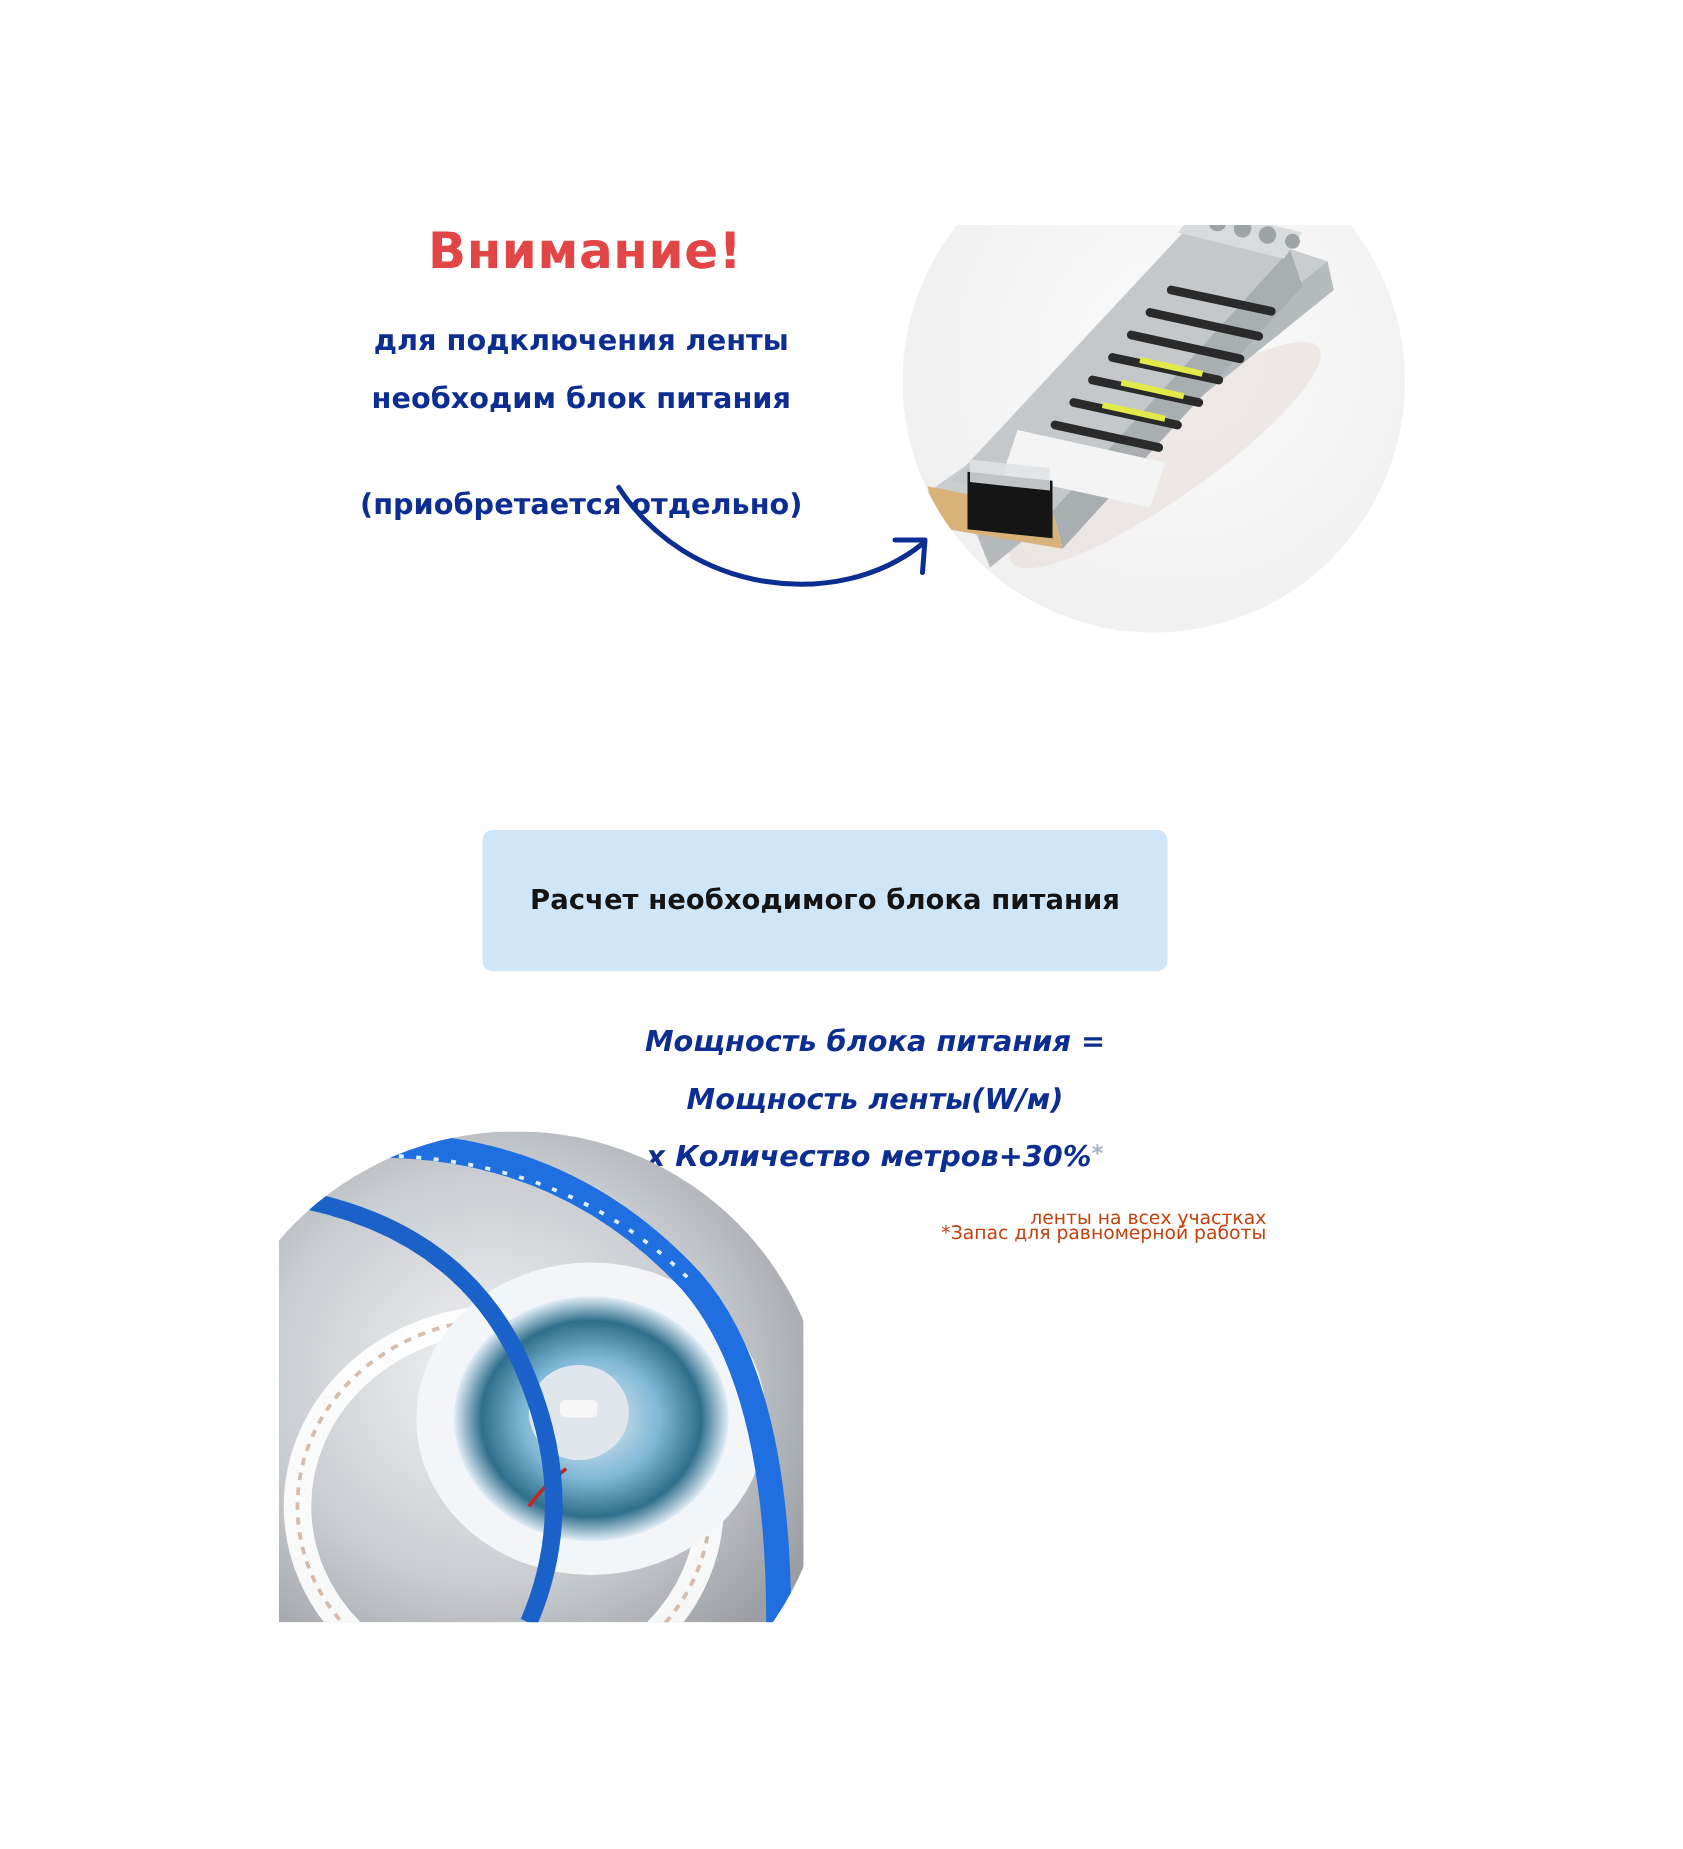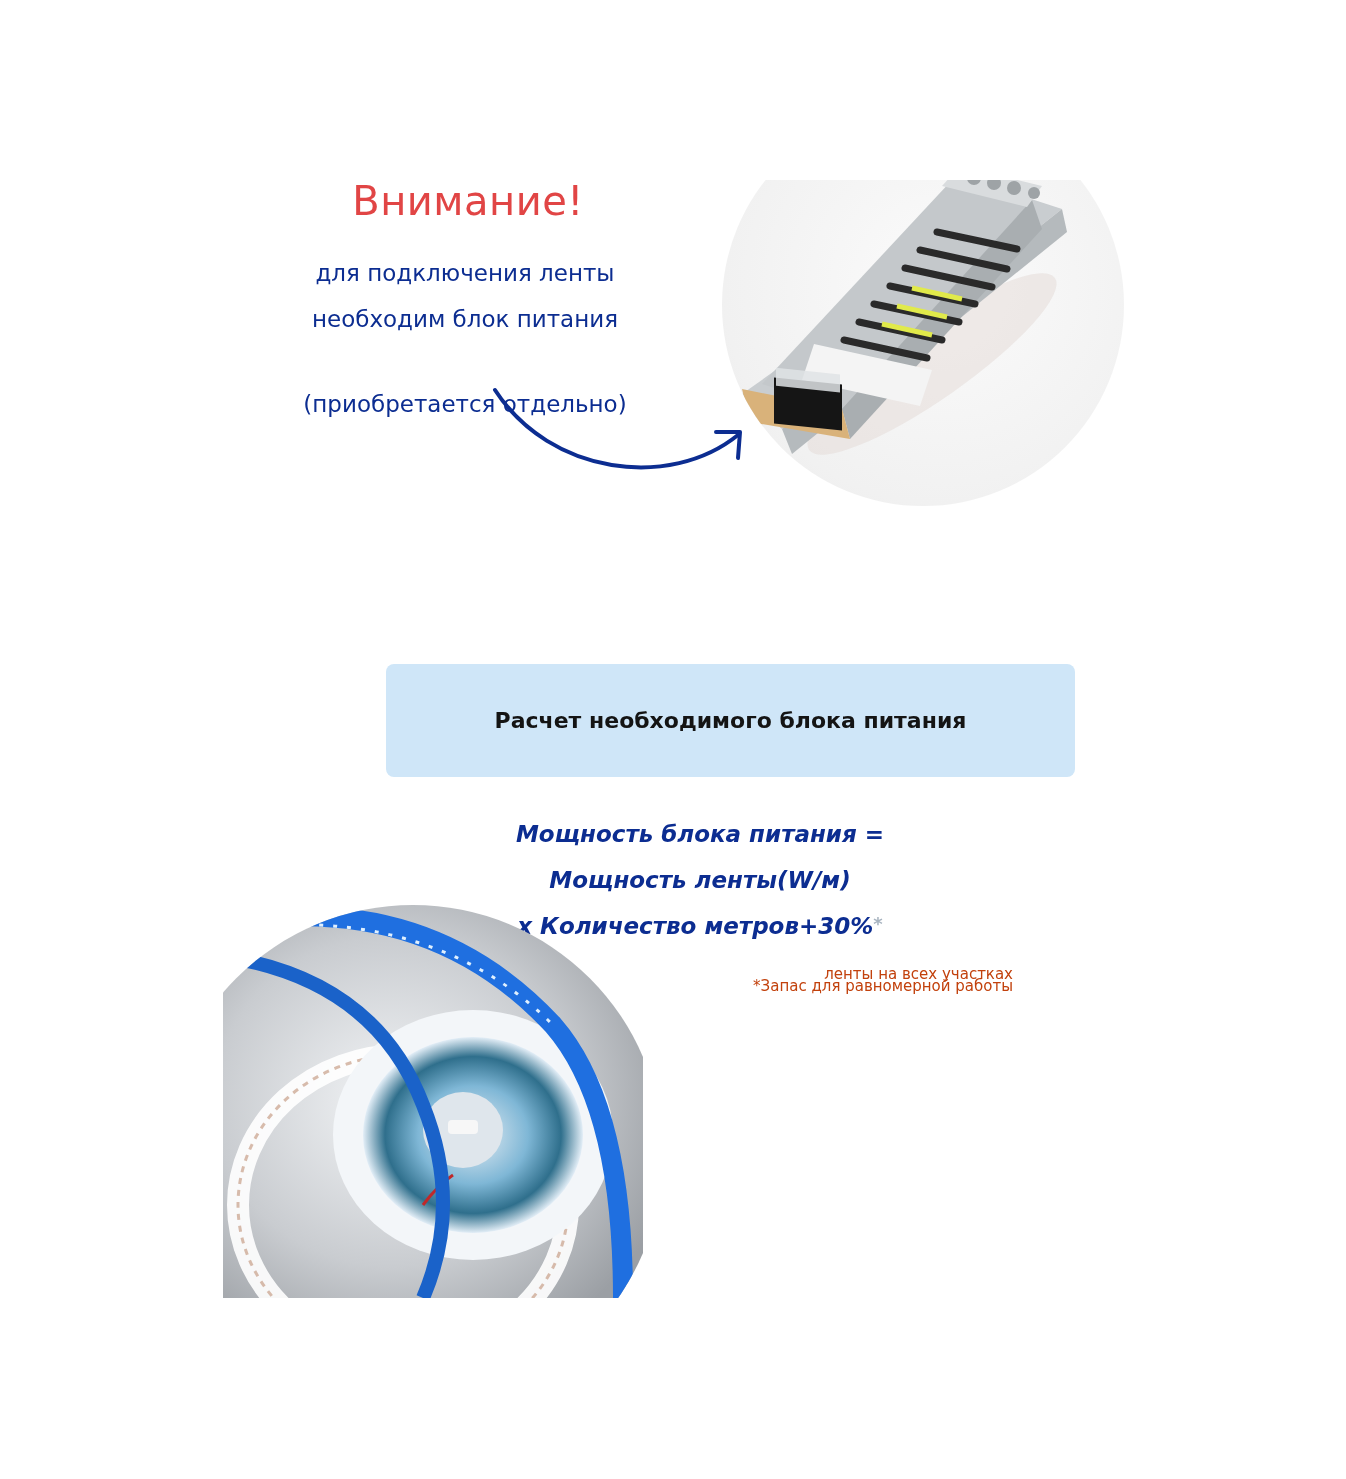--- a/index.html
+++ b/index.html
@@ -1,29 +1,29 @@
 <!DOCTYPE html>
 <html><head>
 <meta charset="utf-8">
 <style>
   html, body { margin:0; padding:0; background:#ffffff; }
   body { width:1346px; height:1479px; position:relative; overflow:hidden;
          font-family:"DejaVu Sans", sans-serif; }
   .abs { position:absolute; }
 
   .warn-title { left:280px; top:178px; width:376px; text-align:center;
-    color:#e14545; font-weight:normal; font-size:40px; letter-spacing:0.5px; }
+    color:#e14545; font-weight:bold; font-size:40px; letter-spacing:0.5px; }
   .warn-line { left:260px; width:410px; text-align:center; color:#0c2d91;
-    font-weight:normal; font-size:23px; }
+    font-weight:bold; font-size:23px; }
 
   .psu-wrap { left:722px; top:180px; width:402px; height:328px; overflow:hidden; }
   .psu-circle { position:absolute; left:0; top:-76px; width:402px; height:402px;
     border-radius:50%; background:radial-gradient(circle at 55% 45%, #fbfbfb 0%, #f1f1f1 70%, #e9e9e9 100%); overflow:hidden; }
 
-  .calc-box { left:386px; top:664px; width:689px; height:113px; background:#cfe6f8;
+  .calc-box { left:386px; top:664px; width:548px; height:113px; background:#cfe6f8;
     border-radius:8px; display:flex; flex-direction:column; align-items:center; justify-content:center; }
   .calc-line { color:#141414; font-weight:bold; font-size:22px; line-height:38px; }
 
   .formula { left:440px; width:520px; text-align:center; color:#0c2d91;
     font-weight:bold; font-size:23px;font-style:italic; }
   .asterisk { color:#a8b4c0; font-size:18px; vertical-align:top; }
 
   .note { left:660px; width:353px; text-align:right; color:#c2410c; font-size:15px; line-height:21px; }
 
   .led-wrap { left:223px; top:905px; width:420px; height:393px; overflow:hidden; }

